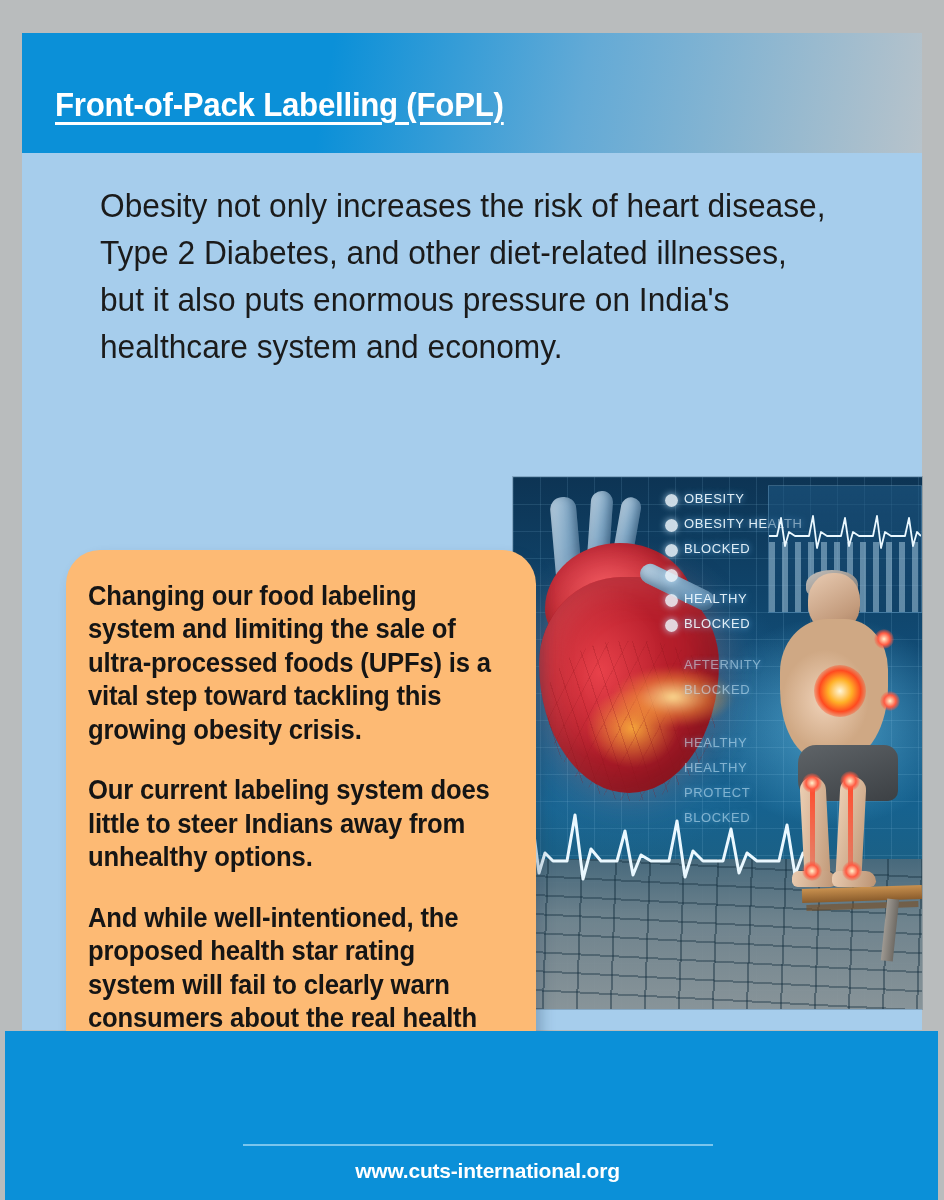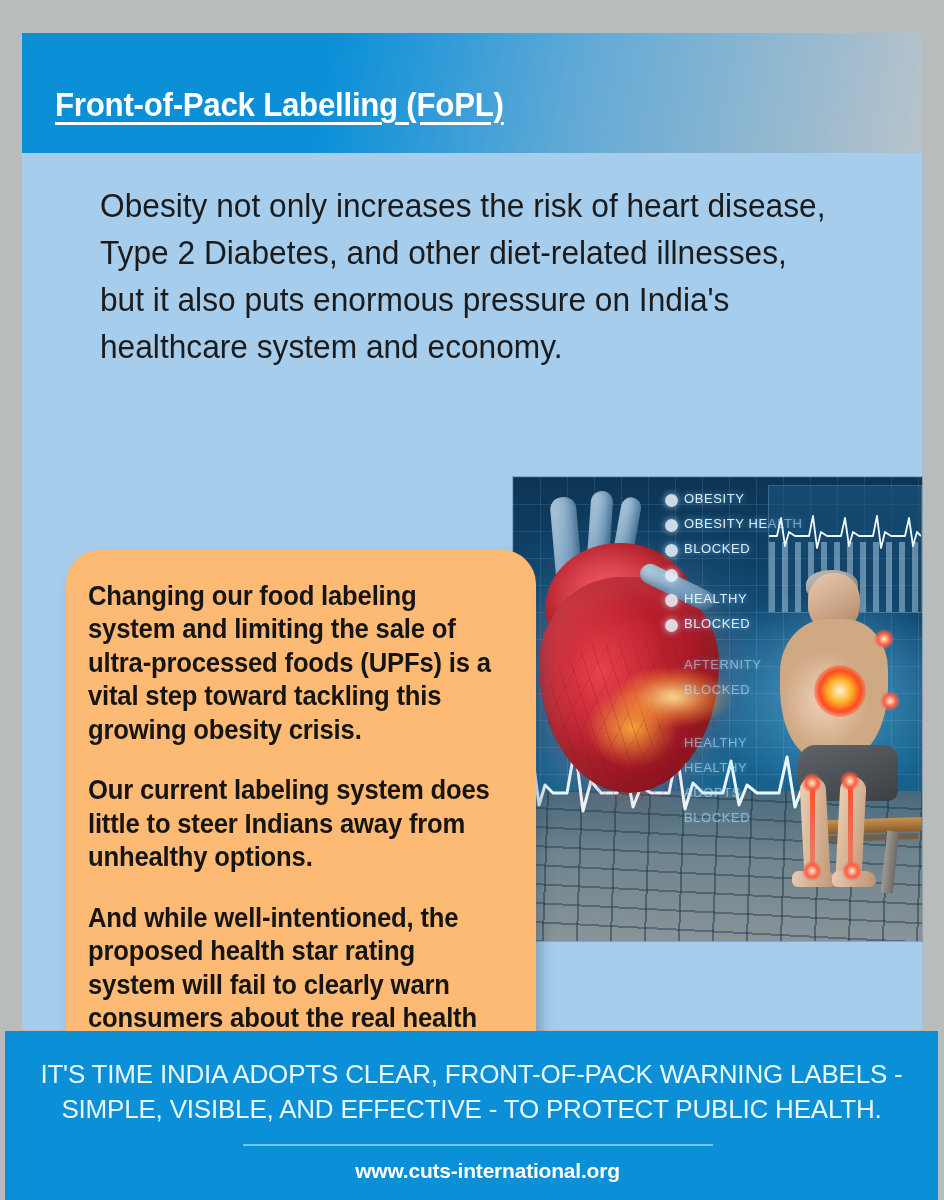--- a/index.html
+++ b/index.html
@@ -115,21 +115,21 @@
     transform: scaleX(0.96);
     transform-origin: left top;
   }
 
   
   .photo {
     position: absolute;
     left: 491px;
     top: 324px;
     width: 409px;
-    height: 464px;
+    height: 532px;
     overflow: hidden;
     background: #0b2b45;
     box-shadow: 0 0 0 1px rgba(30,60,80,0.25);
   }
   .photo-bg {
     position: absolute;
     inset: 0;
     background:
       radial-gradient(ellipse 180px 150px at 78% 46%, rgba(120,215,255,0.55), rgba(15,60,95,0) 70%),
       radial-gradient(ellipse 240px 220px at 26% 42%, rgba(60,140,190,0.45), rgba(10,45,75,0) 72%),
@@ -529,21 +529,21 @@
         <div class="hud-row">
             <span class="hud-label dim">BLOCKED</span>
           </div>
         <div class="hud-row" style="margin-top:30px">
             <span class="hud-label dim">HEALTHY</span>
           </div>
         <div class="hud-row">
             <span class="hud-label dim">HEALTHY</span>
           </div>
         <div class="hud-row">
-            <span class="hud-label dim">ADOPTS</span>
+            <span class="hud-label dim">PROTECT</span>
           </div>
         <div class="hud-row">
             <span class="hud-label dim">BLOCKED</span>
           </div>
       </div>
 
       <div class="ecg-panel">
         <div class="ecg-bars"></div>
         <div class="ecg-line">
           <svg width="152" height="46" viewBox="0 0 152 46" aria-hidden="true">
@@ -581,18 +581,17 @@
       <div class="card-inner">
         <p class="card-p">Changing our food labeling system and limiting the sale of ultra-processed foods (UPFs) is a vital step toward tackling this growing obesity crisis.</p>
         <p class="card-p">Our current labeling system does little to steer Indians away from unhealthy options.</p>
         <p class="card-p">And while well-intentioned, the proposed health star rating system will fail to clearly warn consumers about the real health risks of UPFs.</p>
       </div>
     </div>
 
   </div>
 
   <div class="footer">
-    <div class="footer-headline">IT'S TIME INDIA ADOPTS CLEAR, FRONT-OF-PACK WARNING LABELS - SIMPLE, VISIBLE, AND EFFECTIVE - TO PROTECT PUBLIC HEALTH.</div>
     <div class="footer-rule"></div>
     <div class="footer-url">www.cuts-international.org</div>
   </div>
 
 </div>
 
 </body></html>

